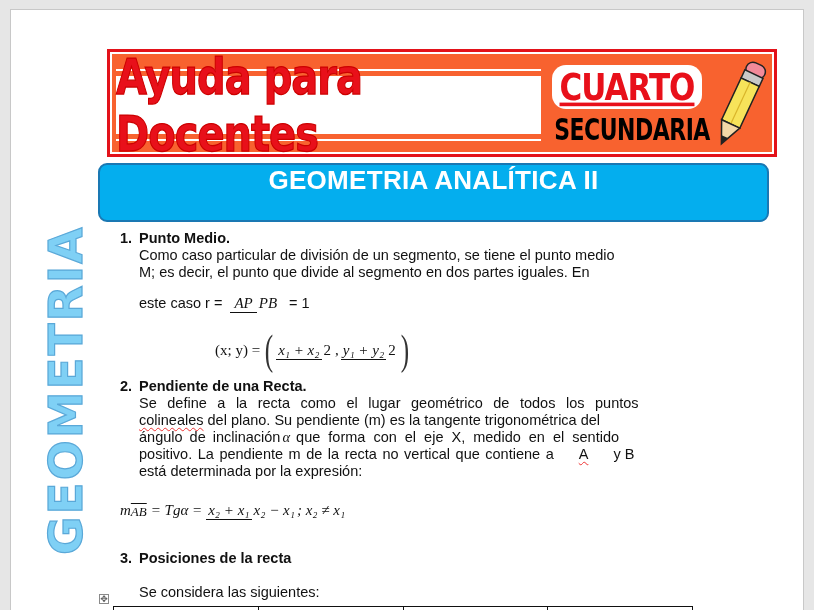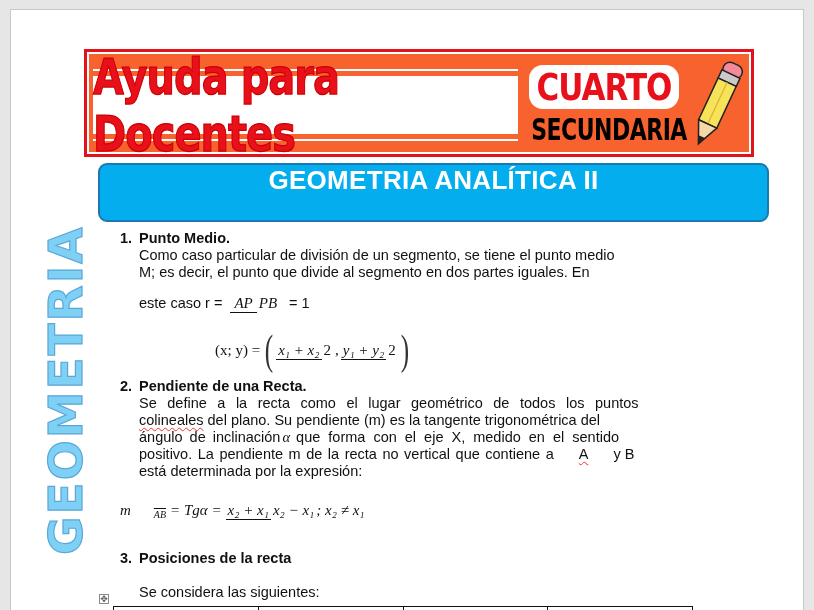--- a/index.html
+++ b/index.html
@@ -9,21 +9,21 @@
     font-family: "Liberation Sans", sans-serif;
     position: relative;
   }
   .page {
     position: absolute; left: 10px; top: 9px; width: 792px; height: 620px;
     background: #ffffff;
     border-left: 1px solid #c8c8c8; border-top: 1px solid #c8c8c8; border-right: 1px solid #c8c8c8;
   }
   
   .banner {
-    position: absolute; left: 84px; top: 49px; width: 670px; height: 108px;
+    position: absolute; left: 107px; top: 49px; width: 670px; height: 108px;
     box-sizing: border-box;
     border: 3px solid #e3121a;
     background: #ffffff;
   }
   .banner-inner {
     position: absolute; left: 2px; top: 2px; right: 2px; bottom: 2px;
     background: #f8622f;
   }
   .banner-strip {
     position: absolute; left: 4px; top: 15px; width: 425px; height: 72px;
@@ -40,21 +40,21 @@
     color: #e8101a; font-family: "DejaVu Sans", sans-serif; font-weight: bold;
     font-size: 40px; letter-spacing: -1px;
     transform: scaleY(1.25);
     -webkit-text-stroke: 1px #c00;
   }
   .grade-pill {
     position: absolute; left: 440px; top: 11px; width: 150px; height: 44px;
     background: #fff; border-radius: 14px;
     display: flex; align-items: center; justify-content: center;
     color: #e8101a; font-family: "DejaVu Sans", sans-serif; font-weight: bold;
-    font-size: 31px; letter-spacing: -1px;
+    font-size: 31px; letter-spacing: -1px; text-decoration: underline;
   }
   .grade-pill span { display: inline-block; transform: scaleY(1.2); }
   .level-text {
     position: absolute; left: 445px; top: 58px; width: 150px; height: 34px;
     display: flex; align-items: center; justify-content: center;
     color: #000000; font-family: "DejaVu Sans", sans-serif; font-weight: bold;
     font-size: 22px; letter-spacing: -0.5px;
   }
   .level-text span { display: inline-block; transform: scaleY(1.35); }
   .pencil {
@@ -194,21 +194,21 @@
   </div>
   <div class="line" style="left:139px; top:446px; width:473px; display:flex;gap:20px;">
     <span style="word-spacing:1.5px;">positivo. La  pendiente m de la recta no vertical que contiene a</span>
     <span class="spell" style="margin:0 5px;">A</span>
     <span>y B</span>
   </div>
   <span class="line" style="left:139px; top:463px;">está determinada por la expresión:</span>
 
   <div class="line math" style="left:120px; top:488px; display:flex; align-items:center; height:44px; font-size:15px;">
     <span>m</span>
-    <span style="font-size:10px; text-decoration:overline; align-self:flex-end; margin-bottom:12px;margin-left:23px;">AB</span>
+    <span style="font-size:13px; text-decoration:overline; align-self:flex-end; margin-bottom:12px;">AB</span>
     <span style="margin:0 4px;">= Tgα =</span>
     <span class="frac">
       <span class="n">x₂ + x₁</span>
       <span class="d">x₂ − x₁</span>
     </span>
     <span>; x₂ ≠ x₁</span>
   </div>
 
   <span class="num" style="left:120px; top:550px;">3.</span>
   <span class="heading" style="left:139px; top:550px;">Posiciones de la recta</span>

